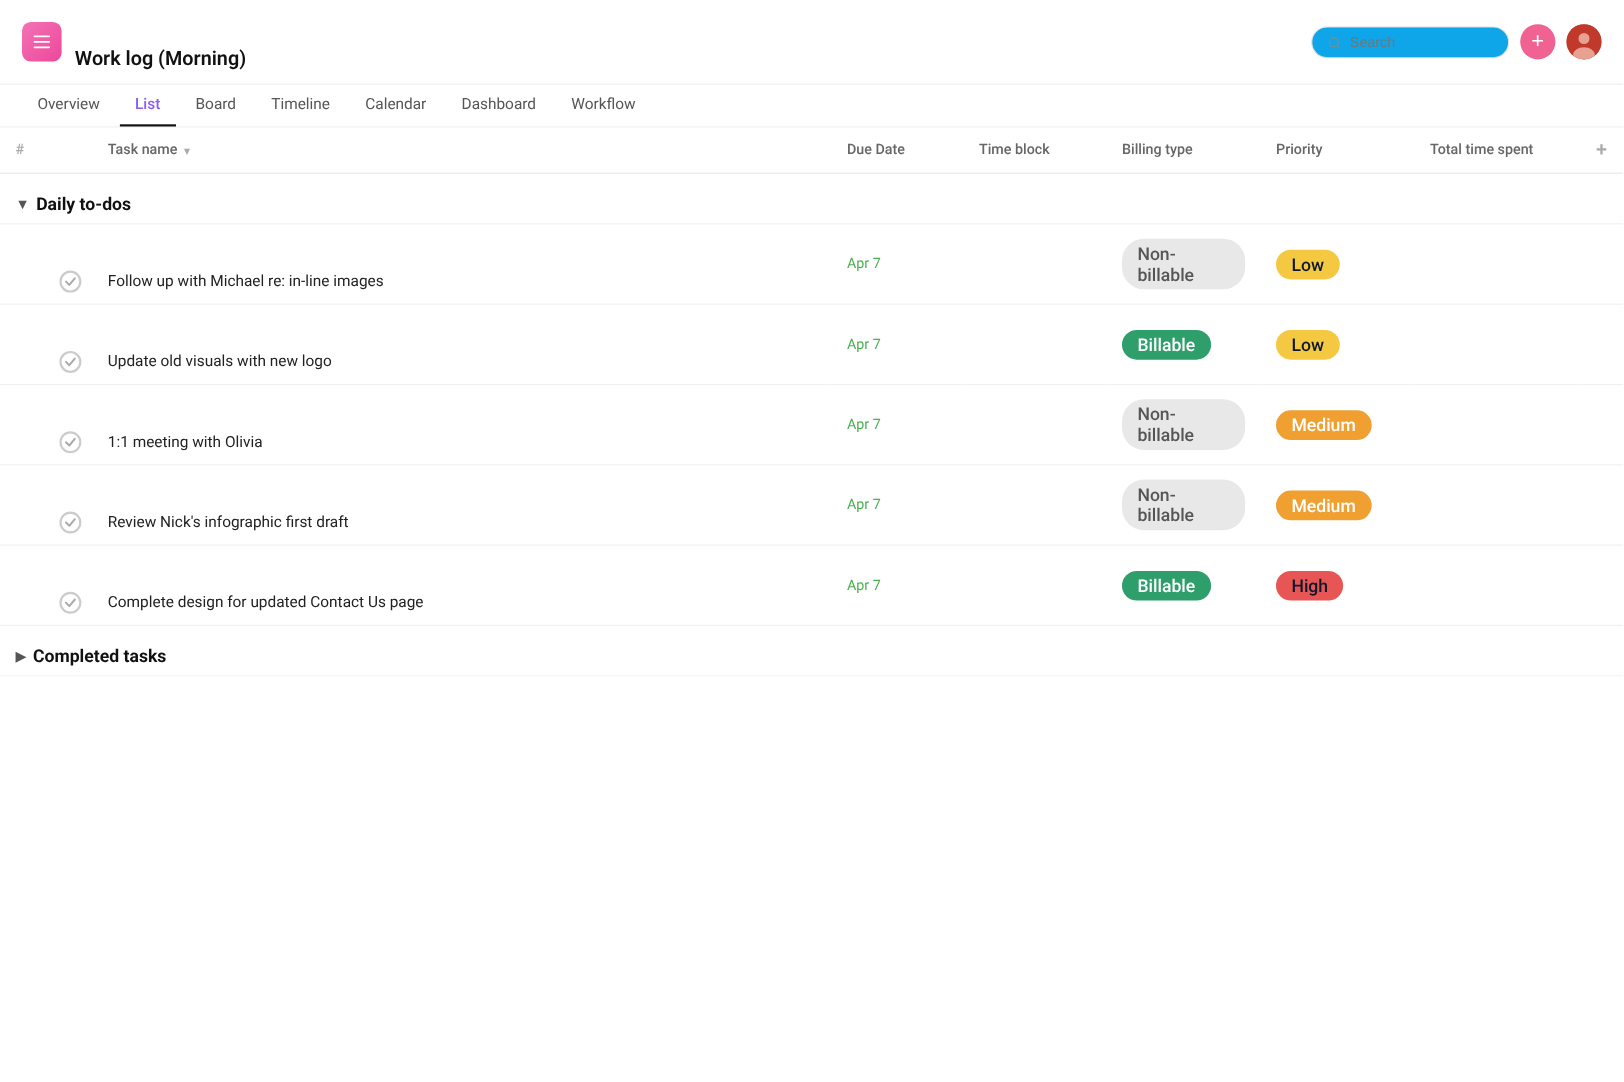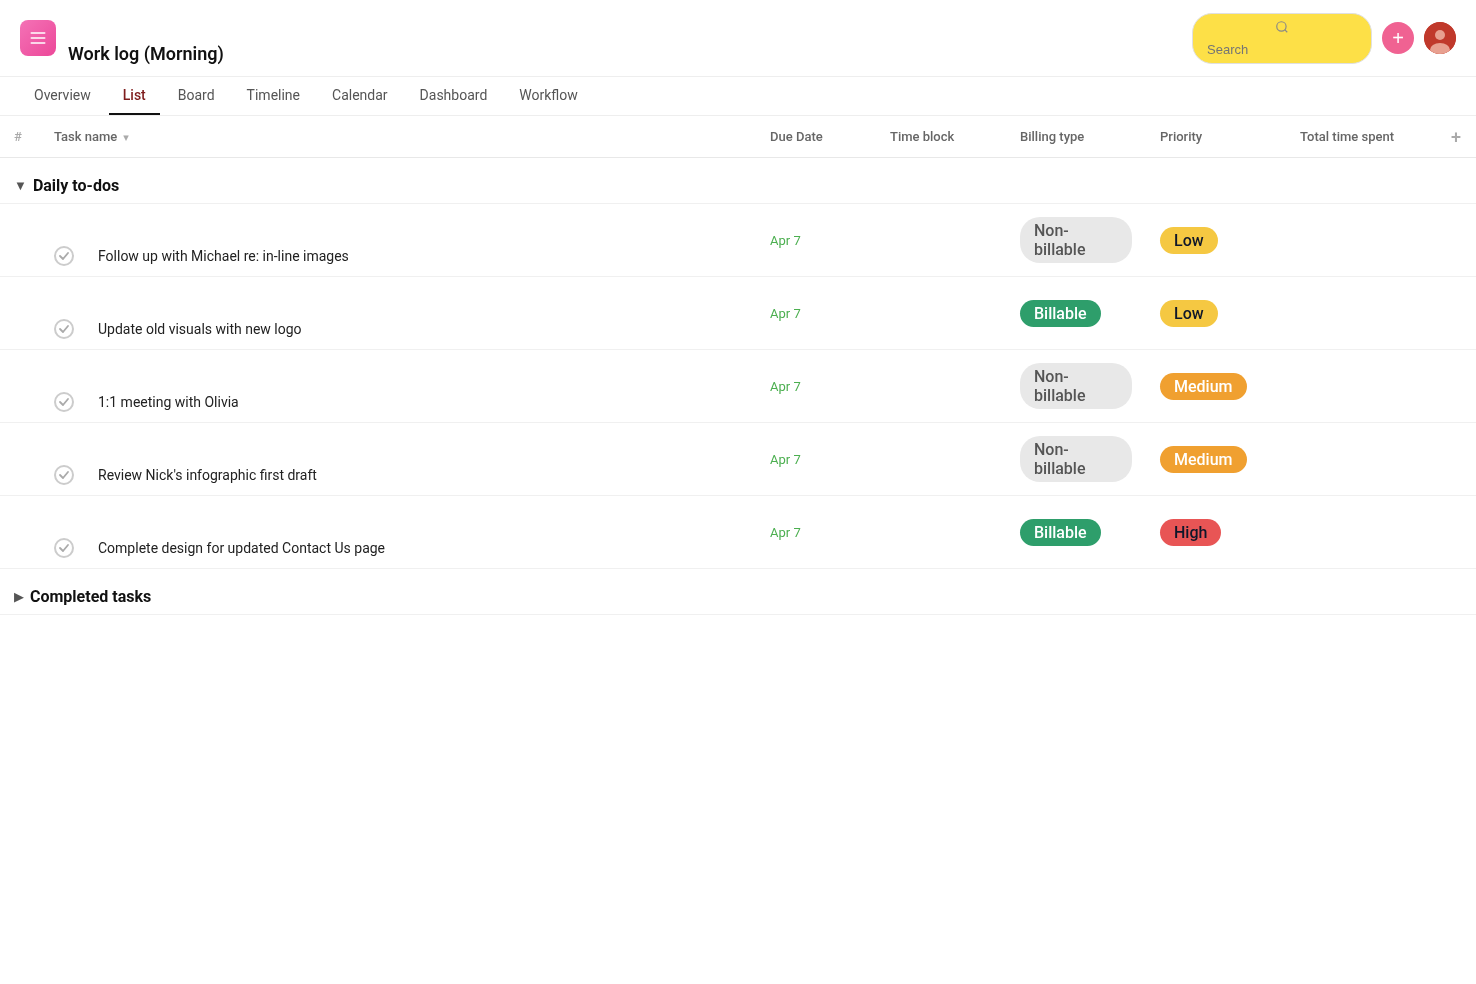--- a/index.html
+++ b/index.html
@@ -4,44 +4,44 @@
   <style>
     * { box-sizing: border-box; margin: 0; padding: 0; }
     body { font-family: -apple-system, BlinkMacSystemFont, 'Segoe UI', Roboto, sans-serif; background: #fff; color: #333; font-size: 14px; }
 
     
     .header { display: flex; align-items: center; padding: 12px 20px; border-bottom: 1px solid #eee; gap: 12px; }
     .app-icon { width: 36px; height: 36px; background: linear-gradient(135deg, #f472b6, #ec4899); border-radius: 8px; display: flex; align-items: center; justify-content: center; flex-shrink: 0; }
     .app-icon svg { width: 20px; height: 20px; fill: white; }
     .project-title { font-size: 18px; font-weight: 600; color: #111; flex: 1; margin-top: 31px; }
     .header-actions { display: flex; align-items: center; gap: 10px; }
-    .search-bar { display: flex; align-items: center; background: #fde047; border: 1px solid #e0e0e0; border-radius: 20px; padding: 6px 14px; gap: 8px; width: 180px; flex-direction: column; }
+    .search-bar { display: flex; align-items: flex-end; background: #0ea5e9; border: 1px solid #e0e0e0; border-radius: 20px; padding: 6px 14px; gap: 8px; width: 180px; }
     .search-bar input { border: none; background: transparent; outline: none; font-size: 13px; width: 100%; }
     .add-btn { width: 32px; height: 32px; background: #f06292; border-radius: 50%; display: flex; align-items: center; justify-content: center; border: none; cursor: pointer; color: white; font-size: 20px; line-height: 1; }
     .avatar { width: 32px; height: 32px; border-radius: 50%; background: #c0392b; overflow: hidden; }
 
     
     .nav-tabs { display: flex; align-items: flex-end; padding: 0 20px; border-bottom: 1px solid #eee; gap: 4px; }
     .nav-tab { padding: 10px 14px; font-size: 14px; color: #555; cursor: pointer; border-bottom: 2px solid transparent; text-decoration: none; }
-    .nav-tab.active { color: #7f1d1d; border-bottom: 2px solid #111; font-weight: 500; }
+    .nav-tab.active { color: #8b5cf6; border-bottom: 2px solid #111; font-weight: 500; }
 
     
     .table-container { width: 100%; overflow-x: auto; }
     .task-table { width: 100%; border-collapse: collapse; }
     .task-table th { padding: 10px 14px; text-align: left; font-weight: 500; font-size: 13px; color: #666; border-bottom: 1px solid #e8e8e8; background: #fff; white-space: nowrap; }
     .task-table th.col-hash { width: 40px; color: #aaa; }
     .task-table th.col-task { min-width: 300px; }
     .task-table th.col-due { width: 120px; }
     .task-table th.col-time { width: 130px; }
     .task-table th.col-billing { width: 140px; }
     .task-table th.col-priority { width: 140px; }
     .task-table th.col-total { width: 150px; }
     .task-table th.col-add { width: 40px; text-align: center; }
 
-    .th-task-inner { display: flex; align-items: flex-end; gap: 6px; }
+    .th-task-inner { display: flex; align-items: flex-end; gap: 6px; margin-left: 44px; }
     .th-chevron { color: #aaa; font-size: 11px; }
     .th-add { font-size: 18px; color: #aaa; cursor: pointer; }
 
     
     .task-table td { padding: 10px 14px; border-bottom: 1px solid #f0f0f0; vertical-align: middle; }
     .task-name-cell { display: flex; align-items: center; gap: 24px; margin-top: 32px; }
     .check-icon { width: 20px; height: 20px; border-radius: 50%; border: 2px solid #ccc; display: flex; align-items: center; justify-content: center; flex-shrink: 0; cursor: pointer; }
     .check-icon svg { width: 12px; height: 12px; stroke: #aaa; fill: none; }
     .task-name-text { font-size: 14px; color: #222; }
     .due-date { color: #4caf50; font-size: 13px; }

